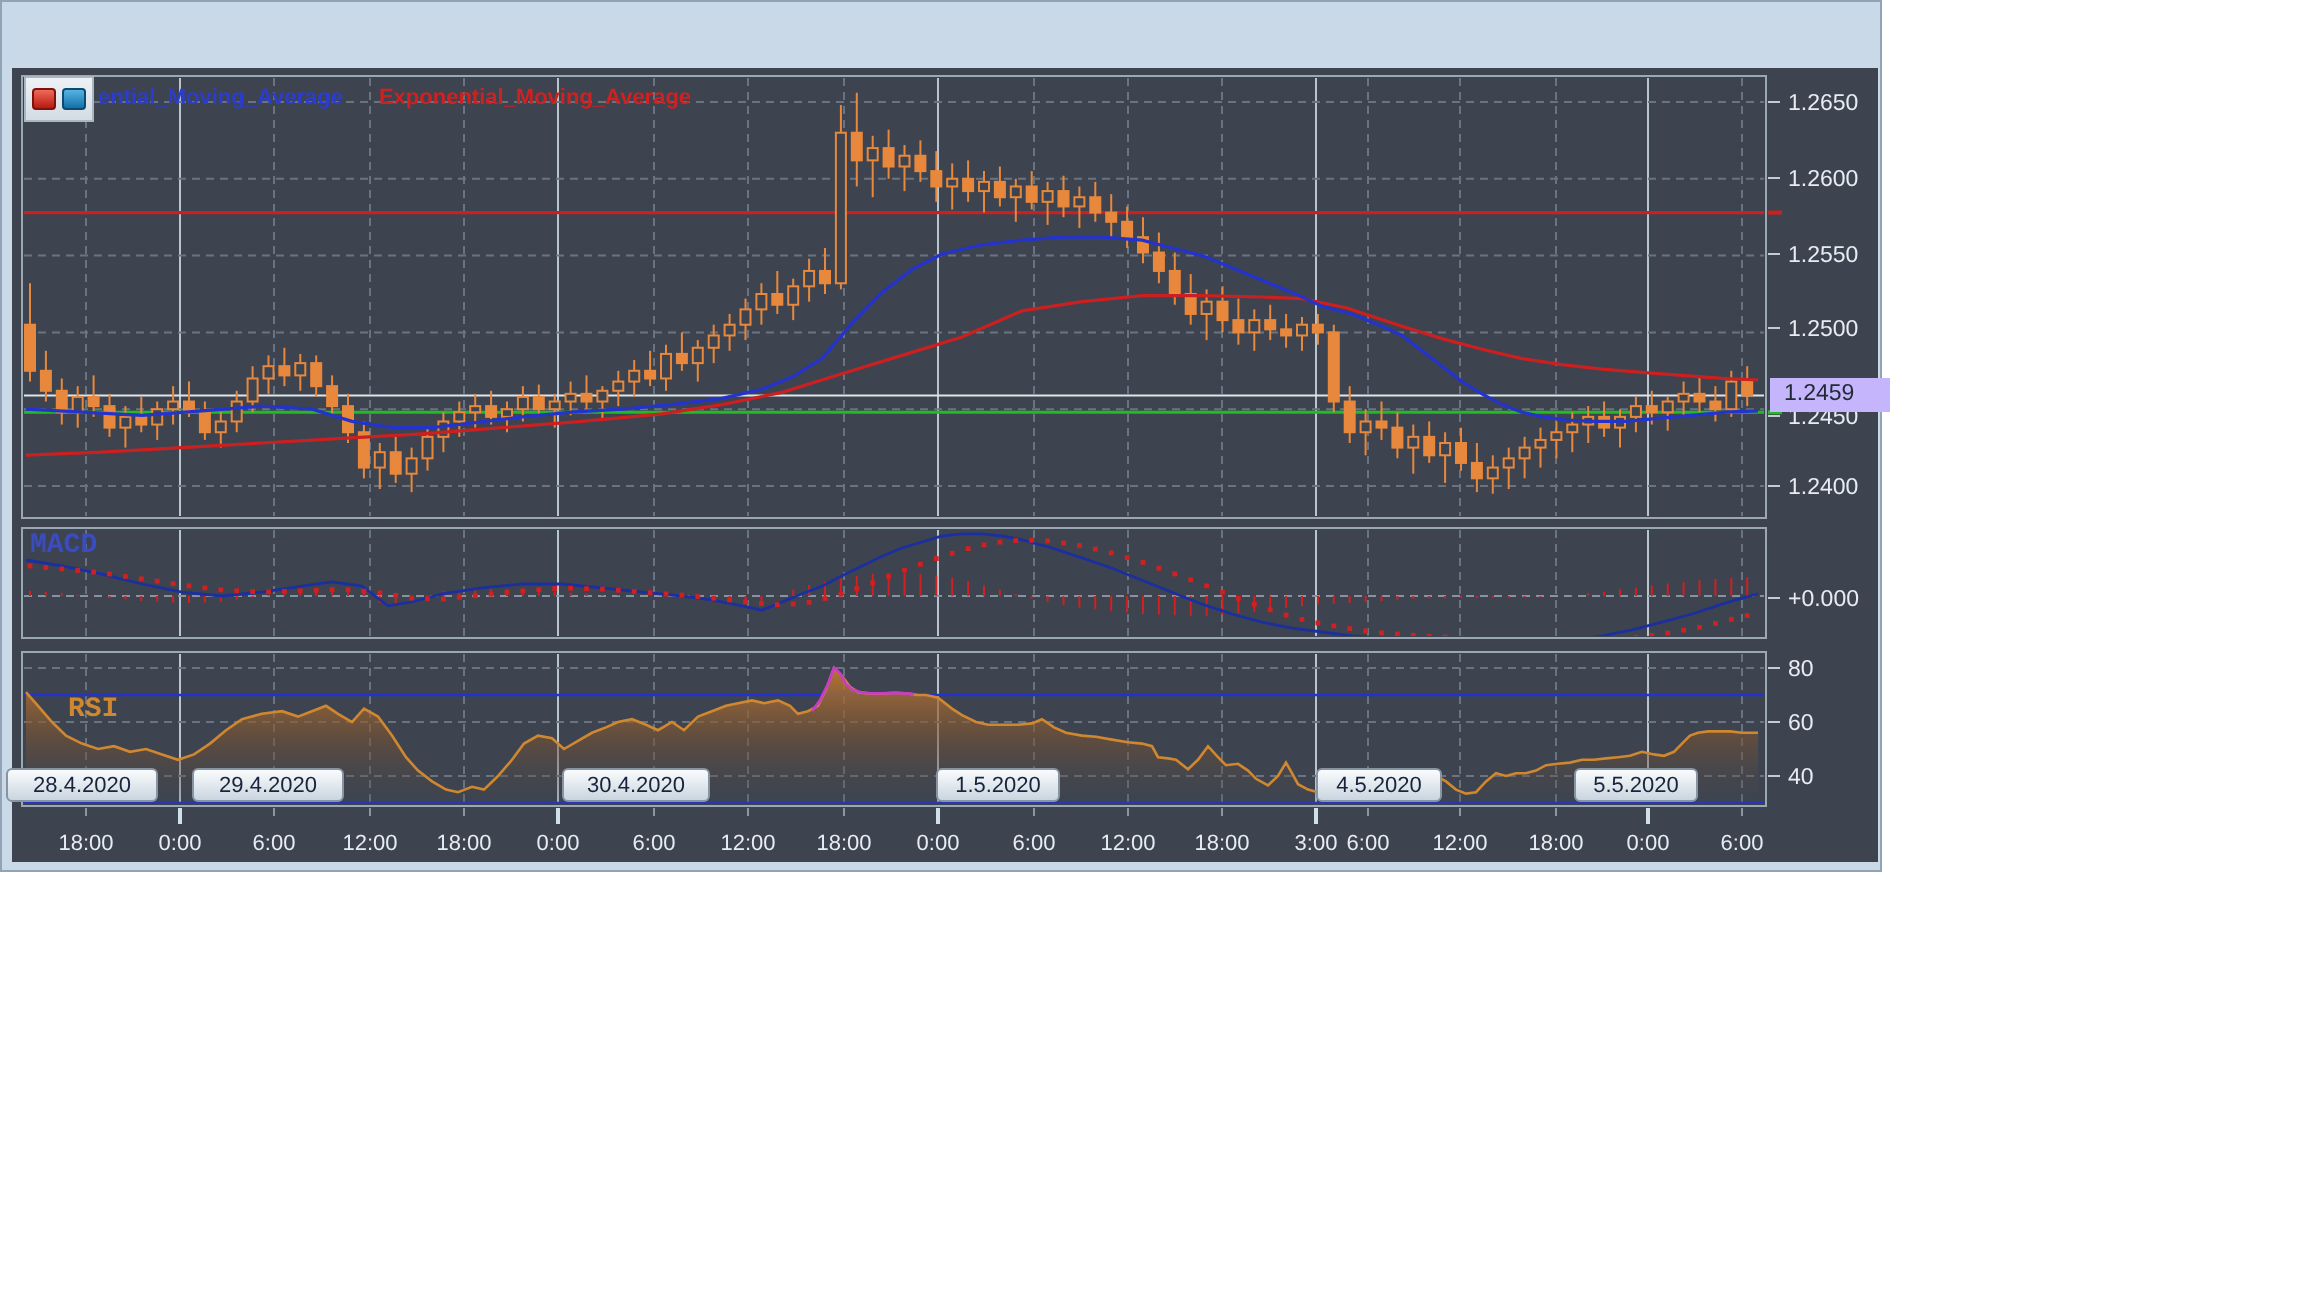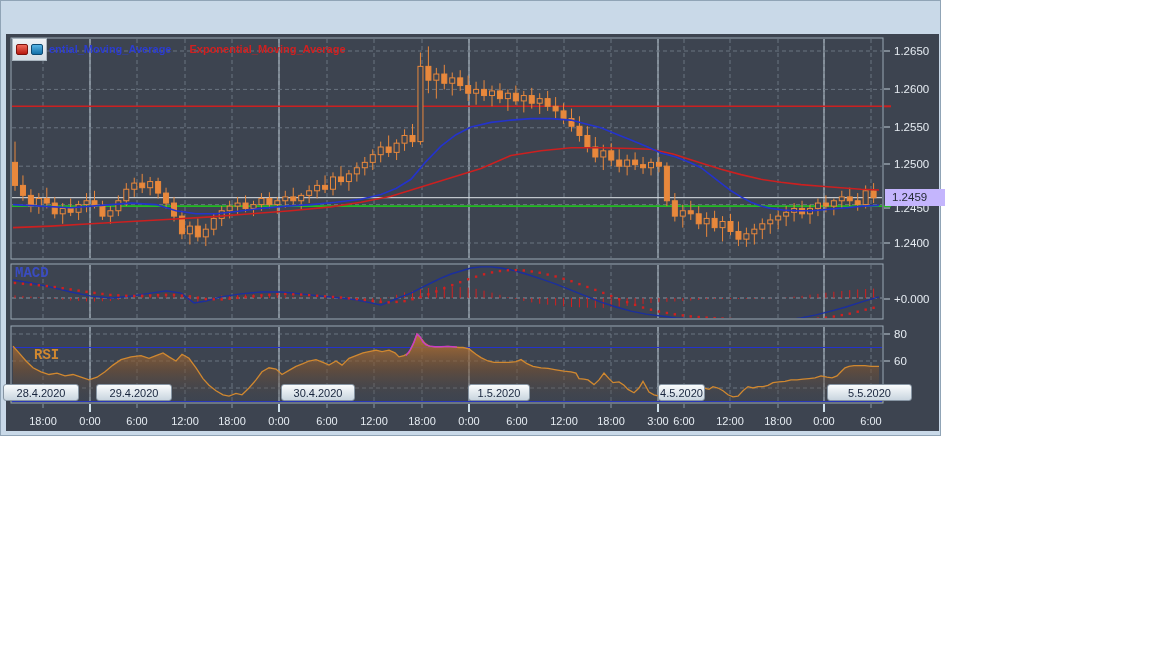--- a/index.html
+++ b/index.html
@@ -683,19 +683,19 @@
     </div>
 
     <span class="ind-label" id="macdLabel" style="left: 14px; top: 264px; color: rgb(58, 76, 192);">MACD</span>
     <span class="ind-label" id="rsiLabel" style="left: 13px; top: 346px; color: rgb(208, 136, 48); margin-left: 20px;">RSI</span>
 
     <div id="dateBtns">
         <div class="datebtn" style="left: 2px; width: 76px;">28.4.2020</div>
         <div class="datebtn" style="left: 95px; width: 76px;">29.4.2020</div>
         <div class="datebtn" style="left: 280px; width: 74px;">30.4.2020</div>
         <div class="datebtn" style="left: 467px; width: 62px; text-align: center;">1.5.2020</div>
-        <div class="datebtn" style="left: 657px; width: 47px;">4.5.2020</div>
-        <div class="datebtn" style="left: 826px; width: 85px;">5.5.2020</div>
+        <div class="datebtn" style="left: 657px; width: 63px;">4.5.2020</div>
+        <div class="datebtn" style="left: 786px; width: 62px;">5.5.2020</div>
       </div>
 
     <div class="pricebox">1.2459</div>
   </div>
 </div>
 
 </body></html>

